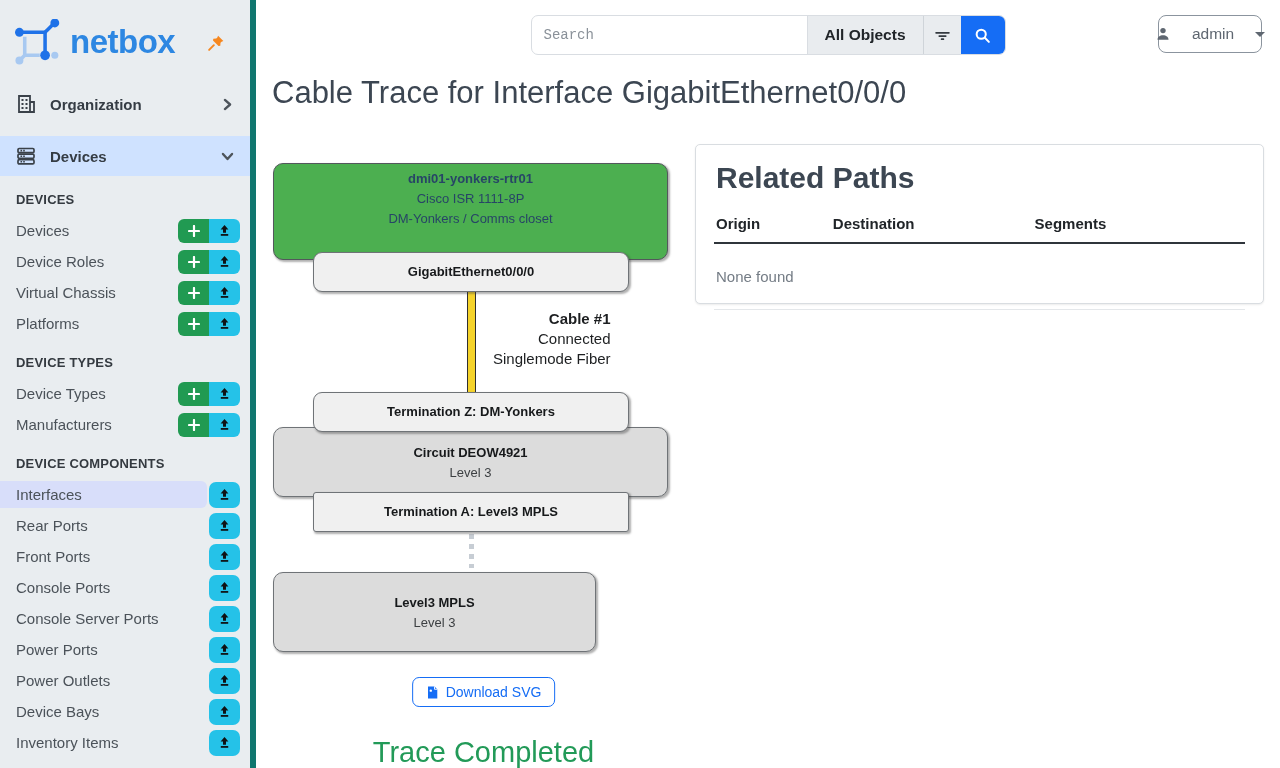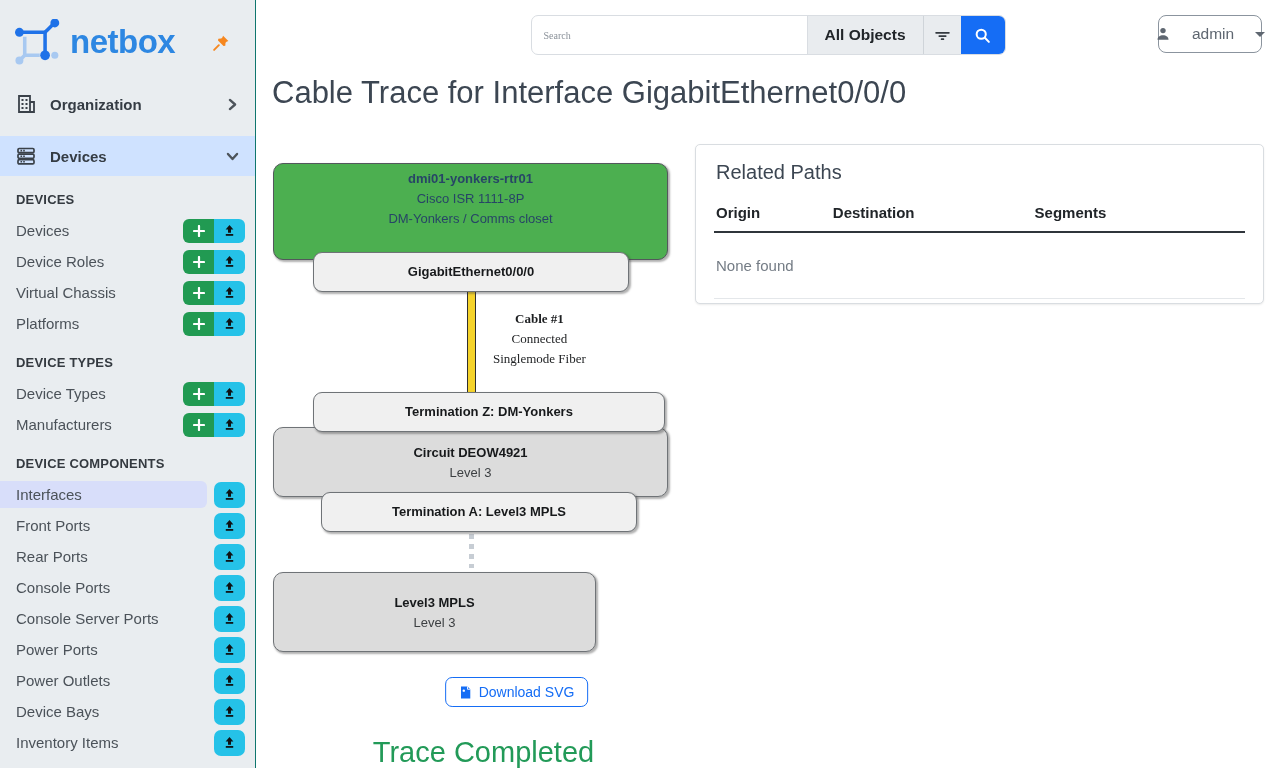--- a/index.html
+++ b/index.html
@@ -3,21 +3,21 @@
 <meta charset="utf-8">
 <style>
   * { box-sizing: border-box; }
   html,body { margin:0; padding:0; }
   body {
     width:1280px; height:768px; overflow:hidden;
     font-family:"Liberation Sans", sans-serif;
     background:#ffffff; display:flex; color:#212529;
   }
   
-  .sidebar { width:256px; flex-shrink:0; background:#e9edf0; border-right:1px solid #0f766e; }
+  .sidebar { width:256px; flex-shrink:0; background:#e9edf0; border-right:6px solid #0f766e; }
   .side-head { height:84px; display:flex; align-items:center; padding-left:13px; }
   .logo { display:flex; align-items:center; cursor:pointer; }
   .logo-text { font-size:33px; font-weight:bold; color:var(--logo-blue); margin-left:7px; letter-spacing:-0.5px; }
   .pin { margin-left:auto; margin-right:24px; color:var(--pin-orange); }
   .nav-row { display:flex; align-items:center; height:40px; padding:0 16px; margin-bottom:12px; cursor:pointer; }
   .nav-row .nico { color:#3a4149; display:flex; }
   .nav-row .nlabel { margin-left:14px; font-weight:bold; font-size:15px; color:#353c44; }
   .nav-row .chev { margin-left:auto; color:#4d545b; display:flex; }
   .nav-row.active { background:var(--active-blue); margin-bottom:0; }
   .s-title { margin:16px 16px 8px; font-size:13px; font-weight:bold; color:#343a40; letter-spacing:.2px; }
@@ -26,52 +26,52 @@
   .s-item.active::before { content:""; position:absolute; left:0; top:2px; bottom:2px; width:207px; background:var(--active-lavender); border-radius:0 6px 6px 0; }
   .bgrp { display:flex; margin-left:auto; position:relative; z-index:1; }
   .btn { width:31px; height:24px; display:flex; align-items:center; justify-content:center; cursor:pointer; }
   .btn.add { background:var(--add-green); border-radius:6px 0 0 6px; color:#fff; }
   .btn.imp { background:var(--import-cyan); border-radius:0 6px 6px 0; color:#101214; }
   .btn.imp.solo { border-radius:7px; height:26px; }
   
   .main { flex:1; position:relative; background:#fff; }
   .topbar { position:relative; padding-top:15px; height:56px; }
   .sgroup { width:475px; height:40px; margin:0 auto; display:flex; border:1px solid #d9dde2; border-radius:7px; overflow:hidden; background:#fff; }
-  .sgroup input { border:none; outline:none; flex:1; padding:0 12px; font-size:10px; color:#ec4899; font-family:Liberation Serif, serif; background:transparent; }
+  .sgroup input { border:none; outline:none; flex:1; padding:0 12px; font-size:14px; color:#ec4899; font-family:Liberation Mono, monospace; background:transparent; }
   .sgroup input::placeholder { color:#8a9199; }
   .scope { background:#e9ecef; display:flex; align-items:center; padding:0 17px; font-size:15.5px; color:#212529; border-left:1px solid #d9dde2; cursor:pointer;font-weight:bold; }
   .fbtn { background:#e9ecef; width:38px; display:flex; align-items:center; justify-content:center; border-left:1px solid #cfd4d9; color:#343a40; cursor:pointer; }
   .sbtn { background:var(--primary); width:44px; display:flex; align-items:center; justify-content:center; color:#fff; cursor:pointer; }
   .admin { position:absolute; top:15px; right:18px; width:104px; height:38px; border:1.5px solid #8b949e; border-radius:8px; display:flex; align-items:center; justify-content:center; gap:21px; color:#5f6771; font-size:15.5px; background:#fff; cursor:pointer; }
   .caret { width:0; height:0; border-left:5px solid transparent; border-right:5px solid transparent; border-top:5px solid #5f6771; }
   
   h1.pgtitle { margin:19px 0 0 16px; font-weight:400; font-size:31px; color:#3c4652; }
   .content { display:flex; align-items:flex-start; padding:0 16px; margin-top:33px; }
   .trace-col { width:423px; height:630px; position:relative; flex-shrink:0; }
   .tbox { position:absolute; border:1px solid #6f7377; text-align:center; font-size:13px; color:#17191b; box-shadow:1.5px 1.5px 2px rgba(60,60,60,.4); cursor:pointer; }
   .dev { left:1px; top:19px; width:395px; height:97px; background:var(--device-green); border-radius:10px; border-color:#53585c; padding-top:5px; line-height:20px; z-index:1; }
   .dev div { color:#274566; }
   .dev .nm { font-weight:bold; }
   .iface-box { left:41px; top:108px; width:316px; height:40px; background:#f0f0f0; border-radius:9px; line-height:38px; font-weight:bold; z-index:2; }
   .cable-line { position:absolute; left:195px; top:148px; width:9px; height:100px; background:var(--cable-yellow); border-left:1.5px solid #2f2f2f; border-right:1.5px solid #2f2f2f; z-index:1; }
-  .cable-label { position:absolute; left:221px; top:165px; font-size:13px; line-height:20px; color:#1d1f21; text-align:center; cursor:pointer;font-family:Liberation Serif, serif; }
+  .cable-label { position:absolute; left:221px; top:165px; font-size:15px; line-height:20px; color:#1d1f21; text-align:right; cursor:pointer; }
   .cable-label .nm { font-weight:bold; }
-  .termz { left:41px; top:248px; width:352px; height:40px; background:#f0f0f0; border-radius:9px; line-height:38px; font-weight:bold; z-index:2; }
+  .termz { left:41px; top:248px; width:316px; height:40px; background:#f0f0f0; border-radius:9px; line-height:38px; font-weight:bold; z-index:2; }
   .circuit { left:1px; top:283px; width:395px; height:70px; background:#dcdcdc; border-radius:10px; padding-top:15px; line-height:20px; z-index:1; }
   .circuit .nm { font-weight:bold; }
   .circuit .pv, .far .pv { color:#3c3f42; }
-  .terma { left:49px; top:348px; width:316px; height:40px; background:#f0f0f0; border-radius:9px; line-height:38px; font-weight:bold; z-index:2; }
+  .terma { left:41px; top:348px; width:316px; height:40px; background:#f0f0f0; border-radius:3px; line-height:38px; font-weight:bold; z-index:2; }
   .dots { position:absolute; left:197px; top:390px; width:5px; height:34px; background:repeating-linear-gradient(to bottom,#c7cdd4 0 5px,transparent 5px 10px); }
   .far { left:1px; top:428px; width:323px; height:80px; background:#dcdcdc; border-radius:10px; padding-top:20px; line-height:20px; z-index:1; }
   .far .nm { font-weight:bold; }
-  .dl-btn { position:absolute; left:50%; transform:translateX(-50%); top:533px; height:30px; padding:0 13px; display:flex; align-items:center; gap:7px; border:1px solid var(--primary); border-radius:7px; color:var(--primary); font-size:14px; background:#fff; cursor:pointer; white-space:nowrap;margin-left:33px; }
+  .dl-btn { position:absolute; left:50%; transform:translateX(-50%); top:533px; height:30px; padding:0 13px; display:flex; align-items:center; gap:7px; border:1px solid var(--primary); border-radius:7px; color:var(--primary); font-size:14px; background:#fff; cursor:pointer; white-space:nowrap; }
   .done { position:absolute; top:592px; width:100%; text-align:center; font-size:29px; color:var(--success); }
   
   .card { flex:1; border:1px solid #d9dde1; border-radius:5px; box-shadow:0 1px 2px rgba(0,0,0,.08); background:#fff; padding:14px 18px 18px; height:160px; }
-  .card h2 { font-size:20px; font-weight:400; color:#3c4652; margin:2px 0 14px 2px; }
+  .card h2 { font-size:30px; font-weight:700; color:#3c4652; margin:2px 0 14px 2px; }
   .card table { width:100%; border-collapse:collapse; font-size:15px; }
   .card th { text-align:left; padding:6px 2px 10px; color:#212529; border-bottom:2px solid #2f353b; font-weight:bold; }
   .card th.w1 { width:22%; } .card th.w2 { width:38%; }
   .card td { padding:24px 2px; color:#747c85; border-bottom:1px solid #e4e7ea; }
   svg { display:block; }
 </style>
 </head>
 <body>
 
 <svg width="0" height="0" style="position:absolute">
@@ -279,31 +279,31 @@
     <span class="slabel">Interfaces</span>
     <span class="bgrp">
         <span class="btn imp solo">
           <svg width="13" height="13">
             <use href="#i-upload"></use>
           </svg>
         </span>
       </span>
   </div>
   <div class="s-item">
+    <span class="slabel">Rear Ports</span>
+    <span class="bgrp">
+        <span class="btn imp solo">
+          <svg width="13" height="13">
+            <use href="#i-upload"></use>
+          </svg>
+        </span>
+      </span>
+  </div>
+  <div class="s-item">
     <span class="slabel">Front Ports</span>
-    <span class="bgrp">
-        <span class="btn imp solo">
-          <svg width="13" height="13">
-            <use href="#i-upload"></use>
-          </svg>
-        </span>
-      </span>
-  </div>
-  <div class="s-item">
-    <span class="slabel">Rear Ports</span>
     <span class="bgrp">
         <span class="btn imp solo">
           <svg width="13" height="13">
             <use href="#i-upload"></use>
           </svg>
         </span>
       </span>
   </div>
   <div class="s-item">
     <span class="slabel">Console Ports</span>

